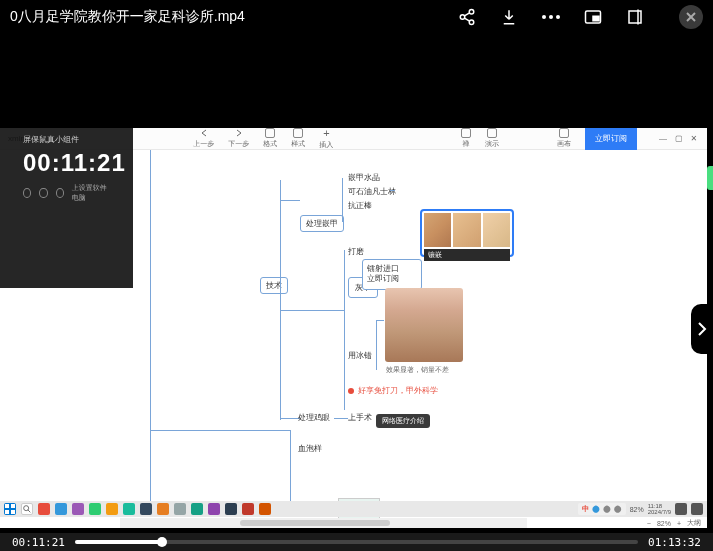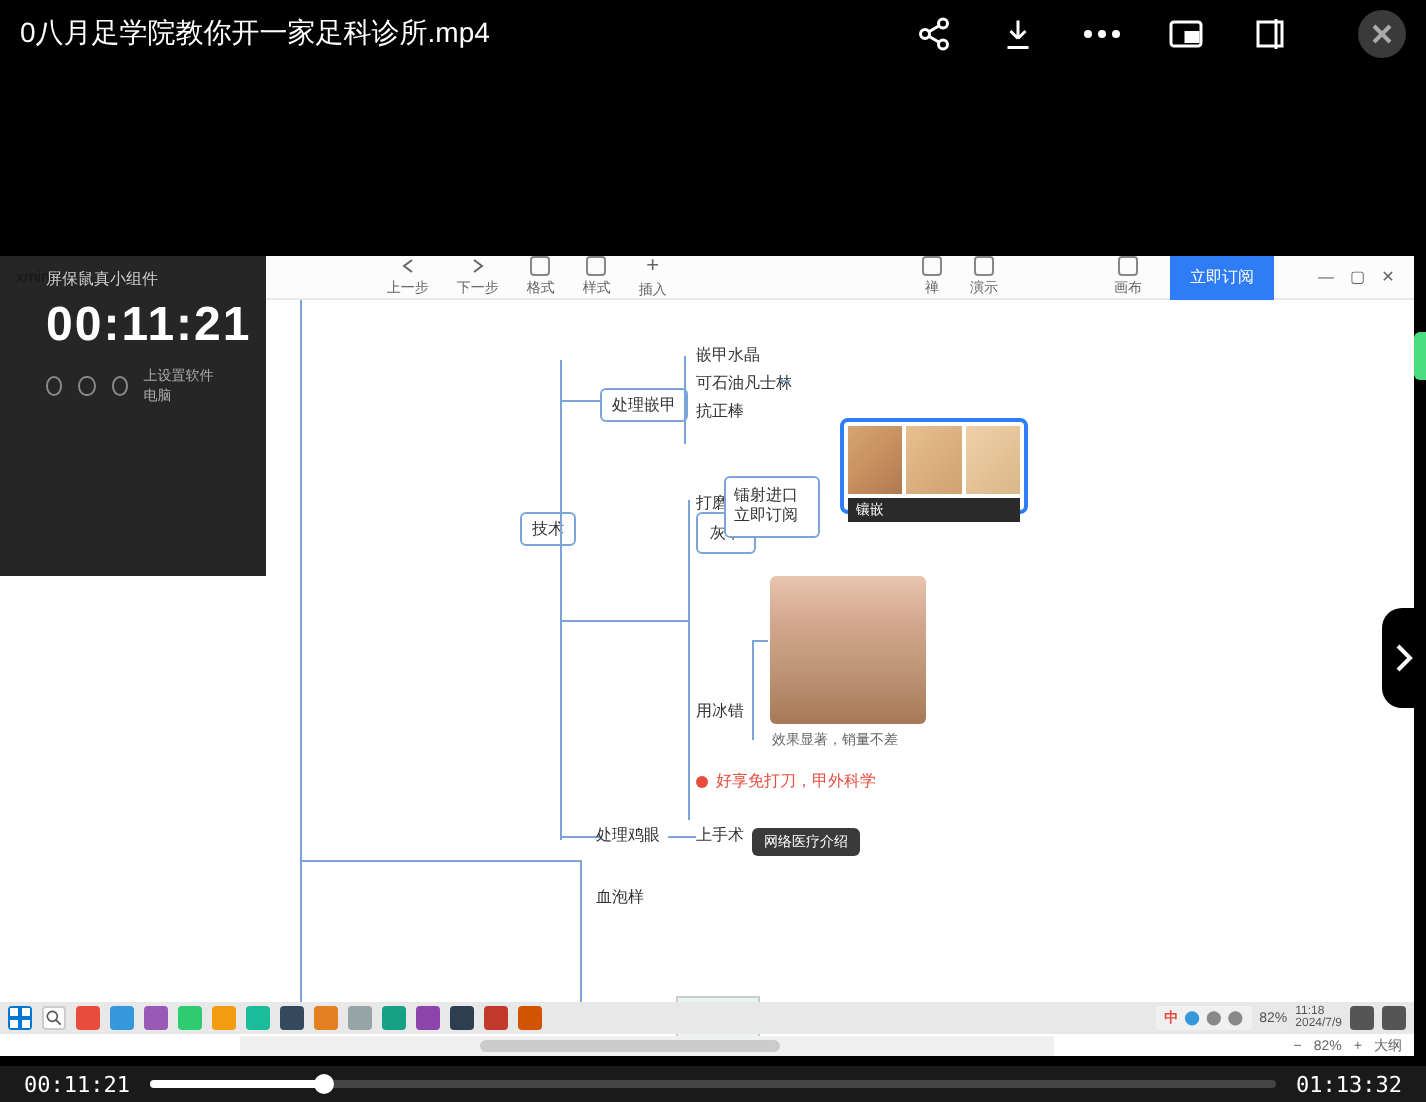--- a/index.html
+++ b/index.html
@@ -144,20 +144,21 @@
     }
     .mm-node {
       position: absolute;
       border: 1px solid #7aa5d8;
       border-radius: 3px;
       padding: 2px 5px;
       font-size: 8px;
       color: #333;
       background: #fff;
       white-space: nowrap;
+      margin-top: 21px;
     }
     .mm-node-small {
       position: absolute;
       font-size: 8px;
       color: #333;
     }
     .mm-image {
       position: absolute;
       border: 2px solid #2e7cf6;
       border-radius: 4px;
@@ -500,21 +501,21 @@
       <div class="mm-line" style="left:212px; top:28px; width:1px; height:44px"></div>
       <div class="mm-node-small" style="left:218px; top:22px">嵌甲水晶</div>
       <div class="mm-node-small" style="left:218px; top:36px">可石油凡士林</div>
       <div class="mm-line" style="left:260px; top:40px; width:5px; height:1px"></div>
       <div class="mm-node-small" style="left:218px; top:50px">抗正棒</div>
 
       <div class="mm-line" style="left:150px; top:160px; width:65px; height:1px"></div>
       <div class="mm-node-small" style="left:218px; top:96px">打磨</div>
       <div class="mm-line" style="left:214px; top:100px; width:1px; height:160px"></div>
       <div class="mm-node" style="left:218px; top:106px;padding:4px 6px">灰甲</div>
-      <div class="mm-node" style="left:232px; top:88px; width:48px; padding:4px 4px; line-height:1.3">
+      <div class="mm-node" style="left:232px; top:88px; width:60px; padding:4px 4px; line-height:1.3">
         <div>镭射进口</div>
         <div>立即订阅</div>
       </div>
 
       <div class="mm-image" style="left:290px; top:59px; width:94px; height:48px">
         <div style="display:flex;gap:2px;height:34px">
           <div class="mm-image-inner" style="flex:1"></div>
           <div class="mm-image-inner" style="flex:1;background:linear-gradient(135deg,#e8c090,#d0a070)"></div>
           <div class="mm-image-inner" style="flex:1;background:linear-gradient(135deg,#f0d0a8,#d8b888)"></div>
         </div>

